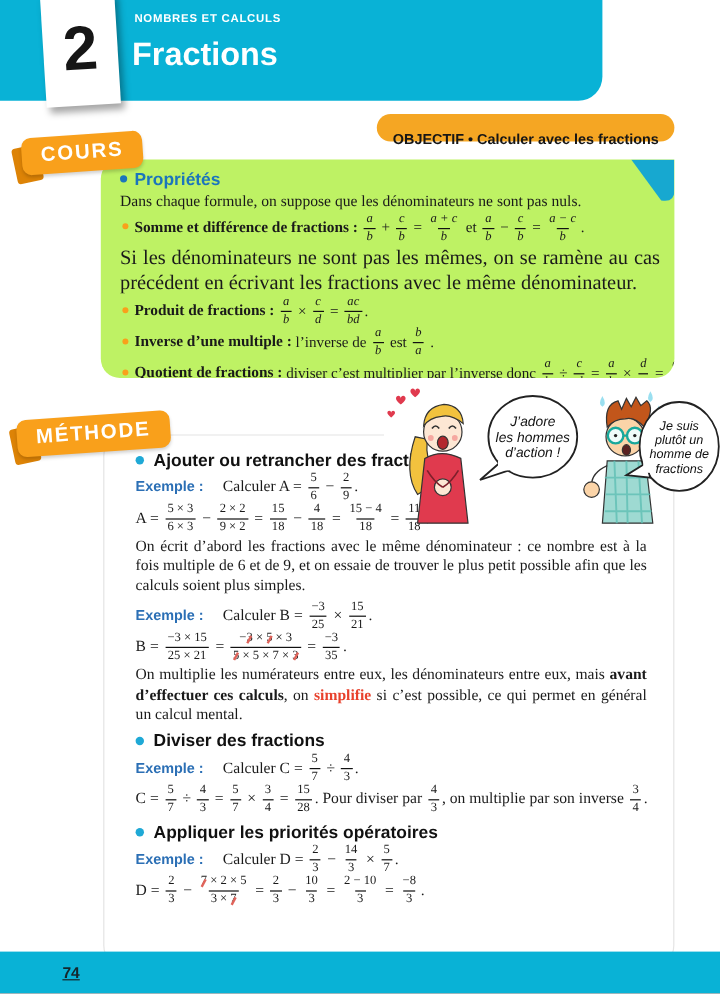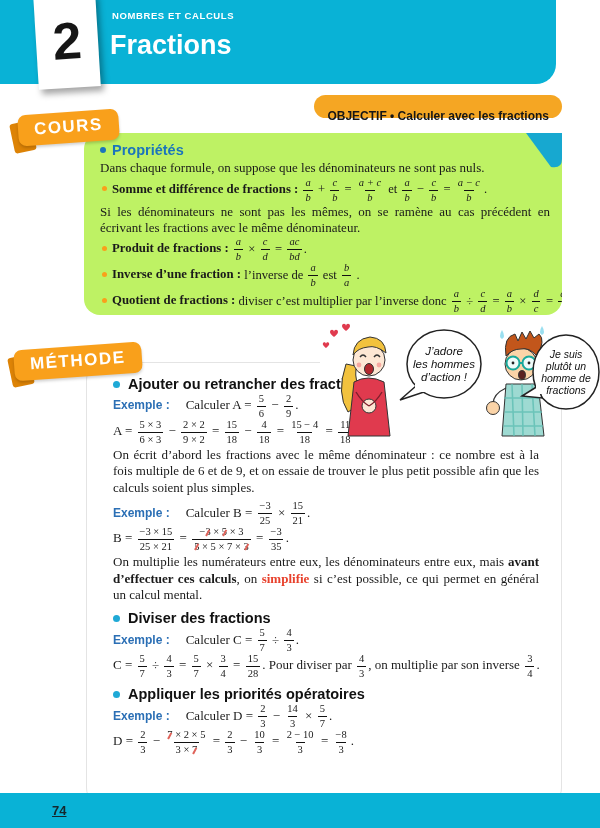--- a/index.html
+++ b/index.html
@@ -6,21 +6,21 @@
   html,body { background:#888; }
   .page {
     position:relative; width:600px; height:828px; background:#ffffff;
     overflow:hidden; margin:0 auto;
     font-family:"Liberation Serif","DejaVu Serif",serif; color:#1a1a1a;
   }
   .sans { font-family:"Liberation Sans","DejaVu Sans",sans-serif; }
 
   
   .header-band {
-    position:absolute; left:0; top:0; width:556px; height:84px;
+    position:absolute; left:0; top:0; width:502px; height:84px;
     background:#09B2D6; border-bottom-right-radius:20px;
   }
   .kicker {
     position:absolute; left:112px; top:10px; color:#fff; font-weight:bold;
     font-size:9.5px; letter-spacing:.6px;
     font-family:"Liberation Sans","DejaVu Sans",sans-serif;
   }
   .page-title {
     position:absolute; left:110px; top:30px; color:#fff; font-weight:bold;
     font-size:27px; font-family:"Liberation Sans","DejaVu Sans",sans-serif;
@@ -68,21 +68,21 @@
   .props-title {
     color:#1B75BC; font-weight:bold; font-size:14.5px; margin:2px 0 2px;
     font-family:"Liberation Sans","DejaVu Sans",sans-serif;
   }
   .props-title .dot { background:#1B75BC; width:6px; height:6px; margin-right:6px; vertical-align:2px;}
   .dot { display:inline-block; border-radius:50%; }
   .prop-intro { font-size:13px; margin:0 0 2px; }
   .prop-line { font-size:12.6px; white-space:nowrap; margin:1px 0; }
   .prop-line b { font-size:12.8px; }
   .odot { background:#F9A01B; width:5px; height:5px; margin:0 5px 2px 2px; }
-  .prop-note { font-size:13px; line-height:1.24; margin:0; text-align:justify;font-family:Liberation Serif, serif; }
+  .prop-note { font-size:17px; line-height:1.24; margin:0; text-align:justify;font-family:Liberation Serif, serif; }
 
   
   .methode-card {
     position:absolute; left:86px; top:362px; width:476px; height:444px;
     background:#fff; border:1px solid #E4E4E4; border-radius:18px;
     padding:12px 14px 6px 26px; overflow:hidden;
   }
   .border-mask { position:absolute; left:320px; top:356px; width:238px; height:12px; background:#fff; z-index:2; }
   .m-head {
     font-family:"Liberation Sans","DejaVu Sans",sans-serif;
@@ -171,21 +171,21 @@
     <p class="prop-line"><span class="dot odot"></span><b>Produit de fractions :</b> <span><span class="frac">
             <span class="fnum"><span class="it">a</span></span>
             <span class="fden"><span class="it">b</span></span>
           </span><span> × </span><span class="frac">
             <span class="fnum"><span class="it">c</span></span>
             <span class="fden"><span class="it">d</span></span>
           </span><span> = </span><span class="frac">
             <span class="fnum"><span class="it">ac</span></span>
             <span class="fden"><span class="it">bd</span></span>
           </span><span>.</span></span></p>
-    <p class="prop-line"><span class="dot odot"></span><b>Inverse d’une fraction :</b> <span><span>l’inverse de </span><span class="frac">
+    <p class="prop-line"><span class="dot odot"></span><b>Inverse d’une multiple :</b> <span><span>l’inverse de </span><span class="frac">
             <span class="fnum"><span class="it">a</span></span>
             <span class="fden"><span class="it">b</span></span>
           </span><span> est </span><span class="frac">
             <span class="fnum"><span class="it">b</span></span>
             <span class="fden"><span class="it">a</span></span>
           </span><span> .</span></span></p>
     <p class="prop-line"><span class="dot odot"></span><b>Quotient de fractions :</b> <span><span>diviser c’est multiplier par l’inverse donc </span><span class="frac">
             <span class="fnum"><span class="it">a</span></span>
             <span class="fden"><span class="it">b</span></span>
           </span><span> ÷ </span><span class="frac">

